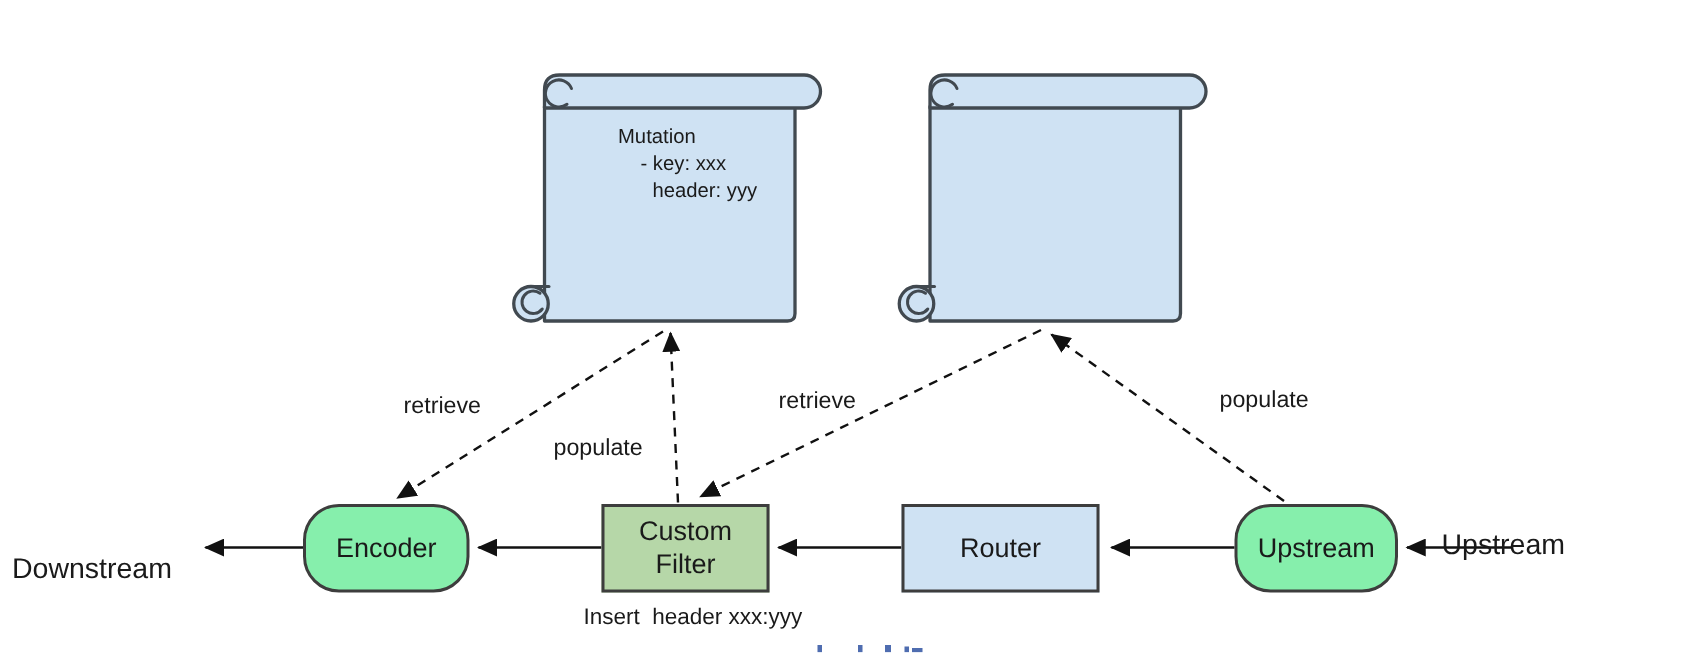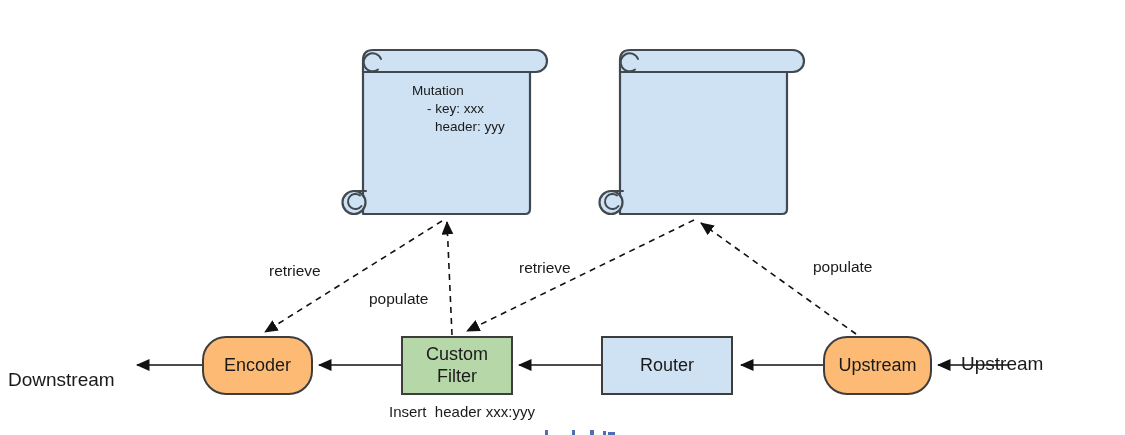--- a/index.html
+++ b/index.html
@@ -14,21 +14,21 @@
   .note-text { position:absolute; font-size:13.5px; line-height:18px; color:#1a1a1a; }
   #note-mutation { left:368px; top:82px;margin-left:44px; }
   #note-metadata { left:632px; top:82px; }
   .note-text .indent1 { margin-left:15px; }
   .note-text .indent2 { margin-left:23px; }
   .node {
     position:absolute; top:336px; height:59px; box-sizing:border-box;
     border:2px solid #3d3d3d; display:flex; align-items:center; justify-content:center;
     font-size:18px; line-height:1.22; text-align:center;
   }
-  .node.pink  { background:#fdba74;border-radius:24px; }
+  .node.pink  { background:#86efac;border-radius:24px; }
   .node.green { background:#b6d7a8; }
   .node.blue  { background:#cfe2f3; }
   #encoder { left:202px; width:111px; }
   #custom  { left:401px; width:112px; }
   #router  { left:601px; width:132px; }
   #decoder { left:823px; width:109px; }
   .node-label-narrow { display:inline-block; width:76px; }
   .endpoint { position:absolute; top:353px; font-size:19px; }
   #downstream { left:8px;margin-top:16px; }
   #upstream  { left:961px; }

